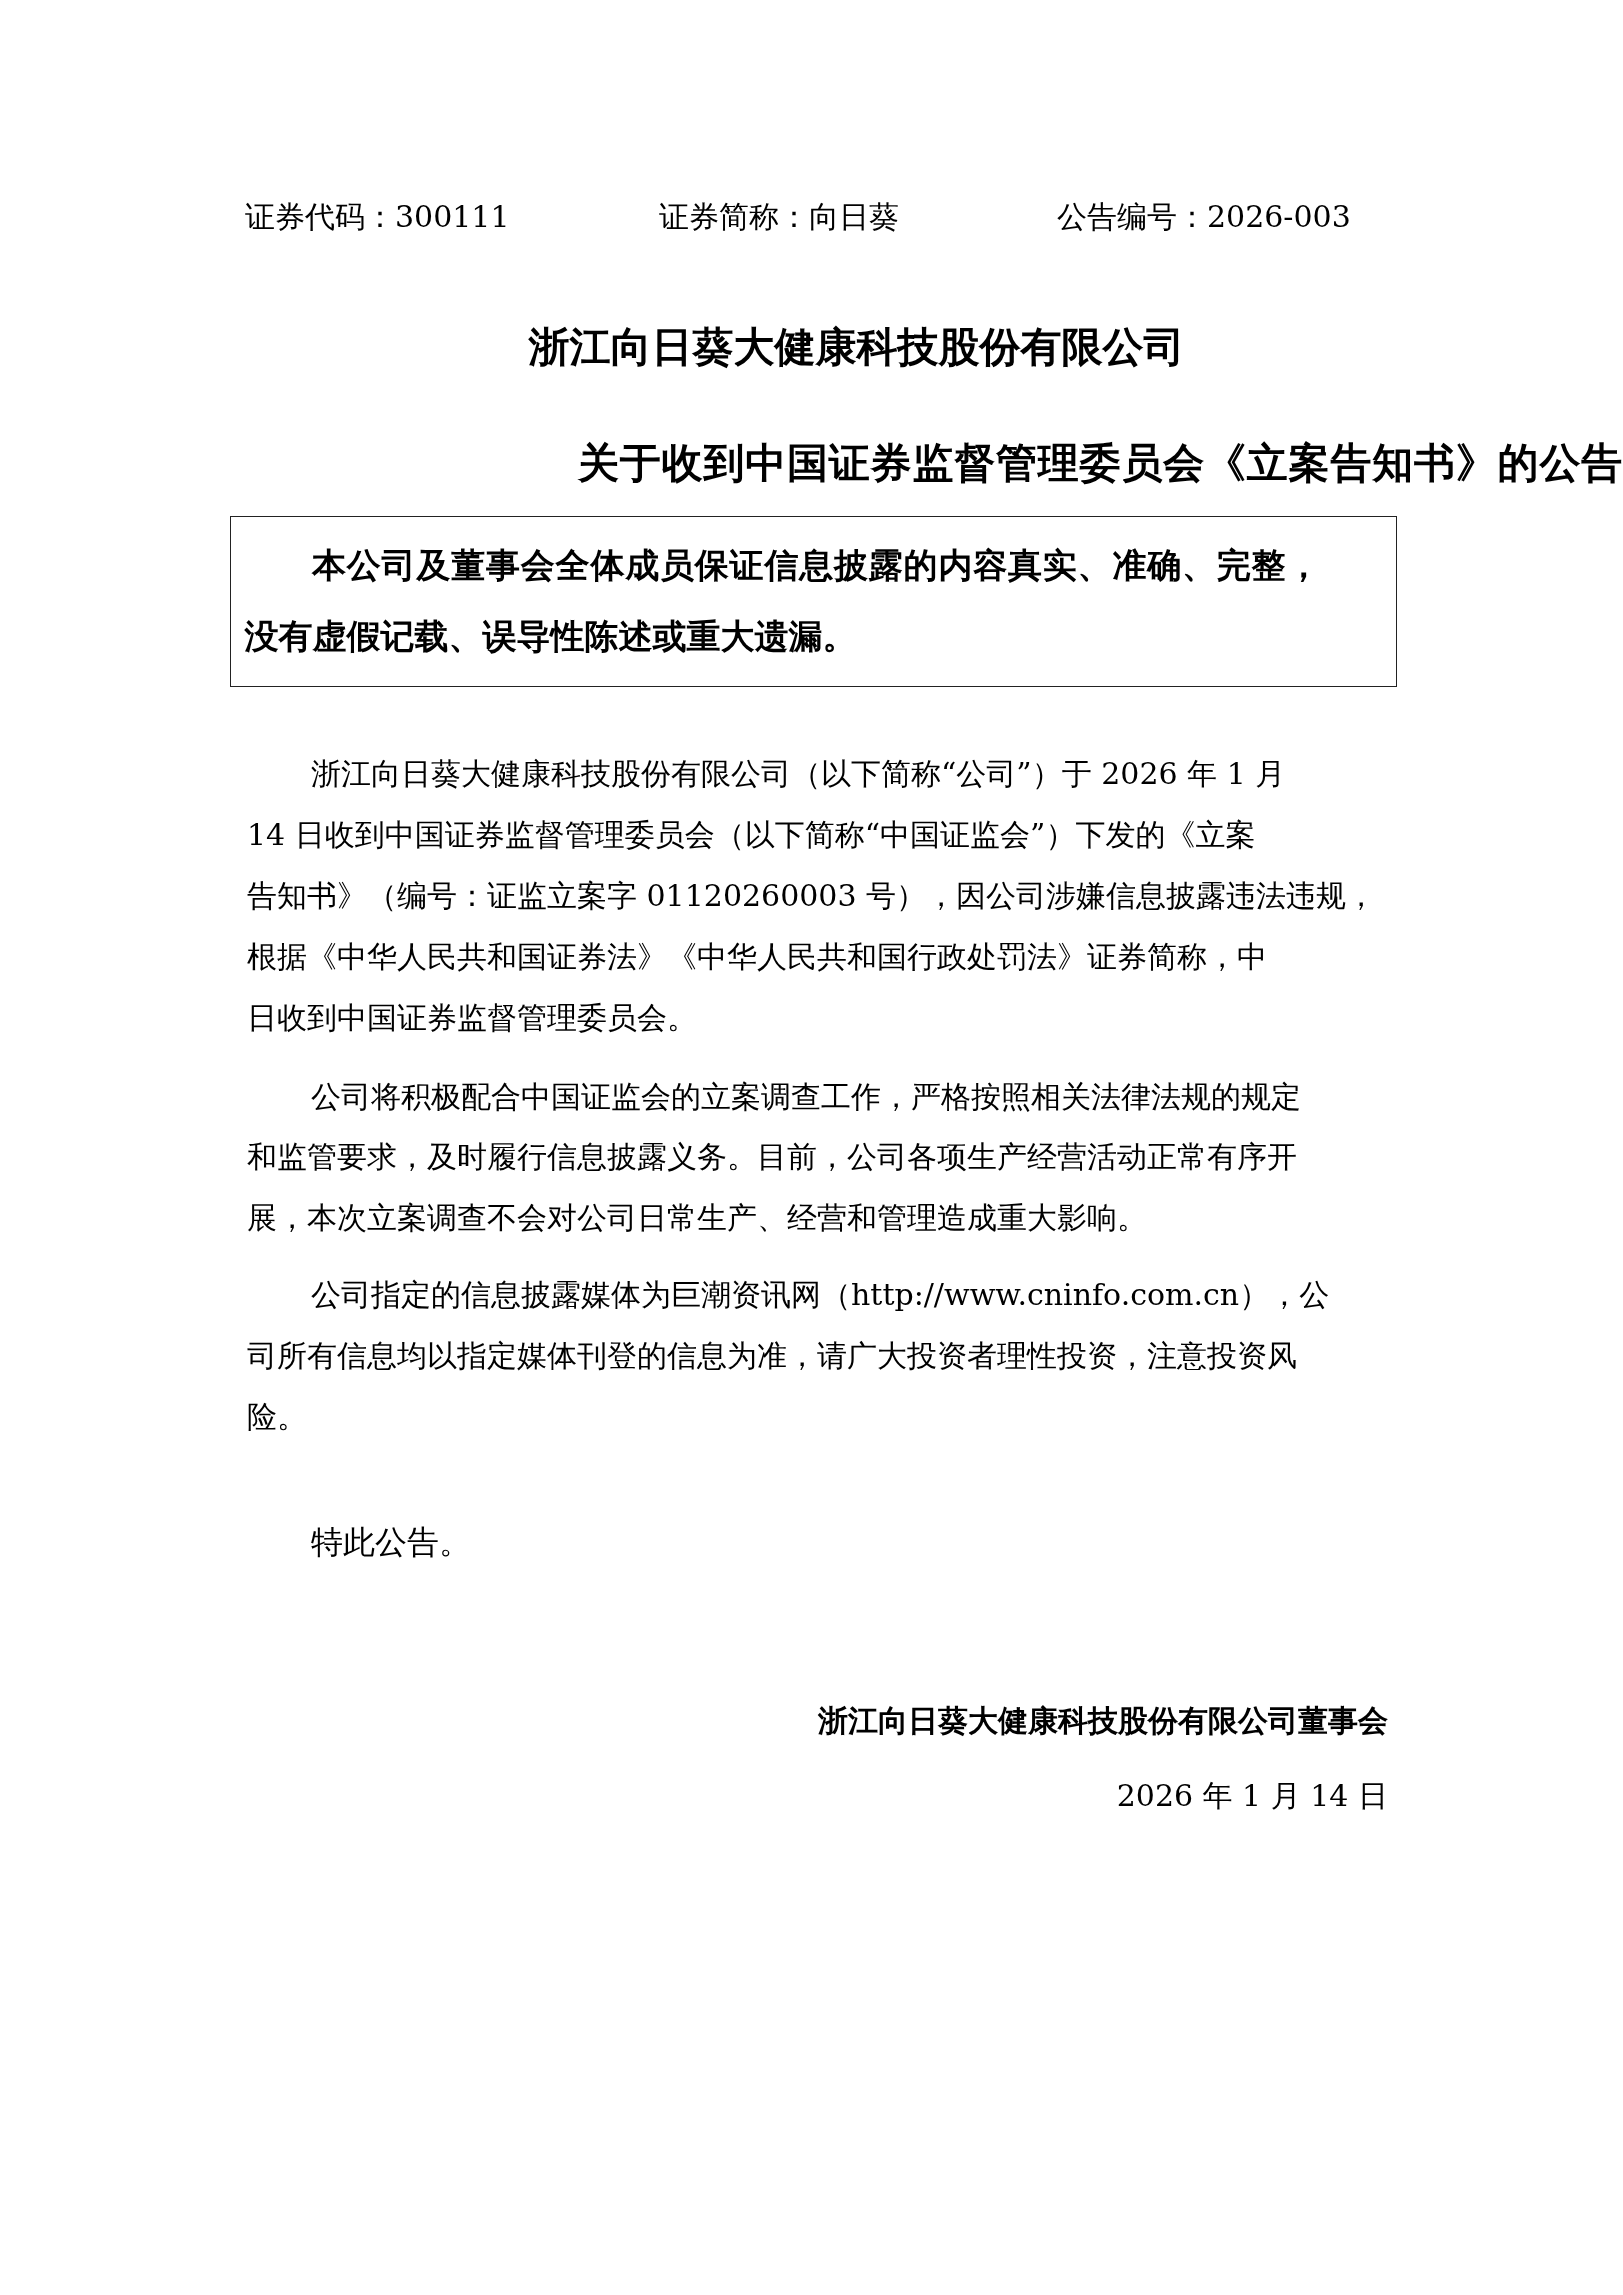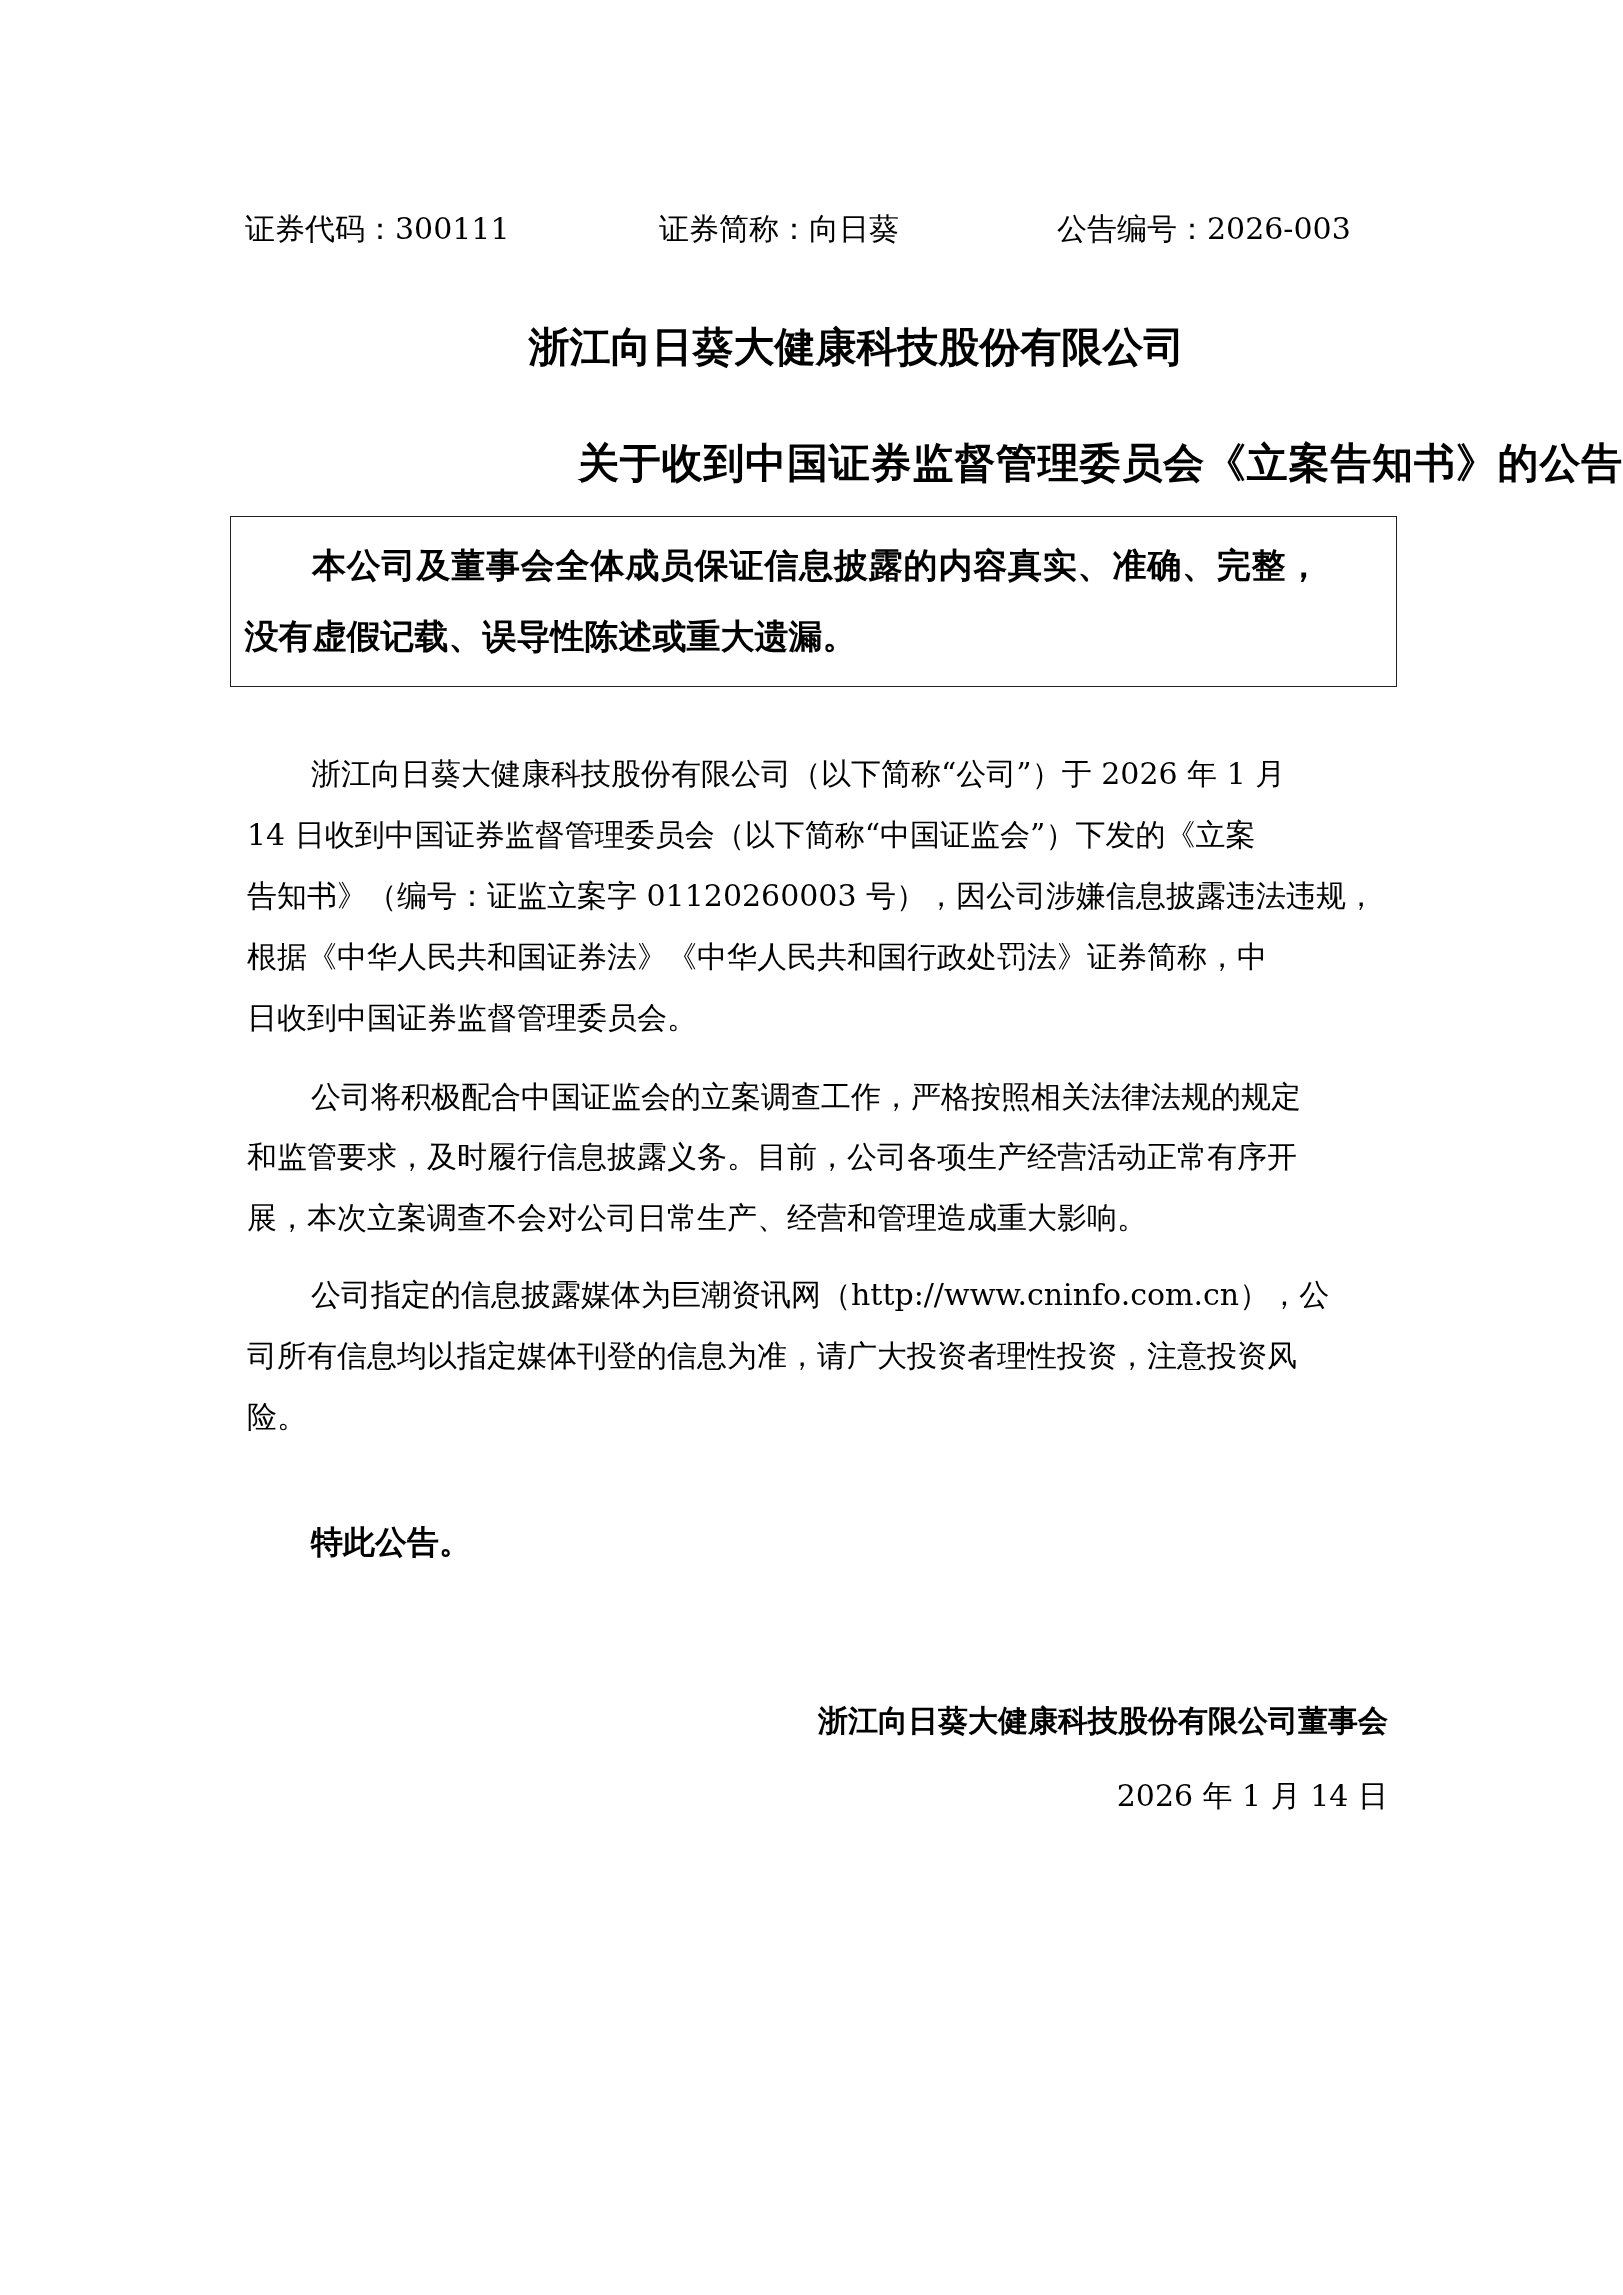--- a/index.html
+++ b/index.html
@@ -28,21 +28,21 @@
       left: 245px;
       width: 1116px;
       height: 42px;
       font-family: "DejaVu Serif", "Liberation Serif", serif;
       font-size: 30px;
       line-height: 42px;
       white-space: nowrap;
     }
     .header-row span {
       position: absolute;
-      top: 12px;
+      top: 0;
     }
     .hdr-code { left: 0; }
     .hdr-name { left: 414px; text-align: right; }
     .hdr-num { left: 812px; }
 
     .title {
       position: absolute;
       left: 0;
       width: 1623px;
       text-align: center;
@@ -83,21 +83,21 @@
       line-height: 44px;
       white-space: nowrap;
     }
     .indent { left: 311px; }
 
     .closing {
       position: absolute;
       left: 311px;
       top: 1520px;
       font-family: "DejaVu Sans", "Liberation Sans", sans-serif;
-      font-weight: bold;
+      font-weight: normal;
       font-size: 32px;
       line-height: 44px;
       white-space: nowrap;
     }
     .sign-company {
       position: absolute;
       right: 235px;
       top: 1699px;
       font-family: Liberation Serif, serif;
       font-weight: bold;

